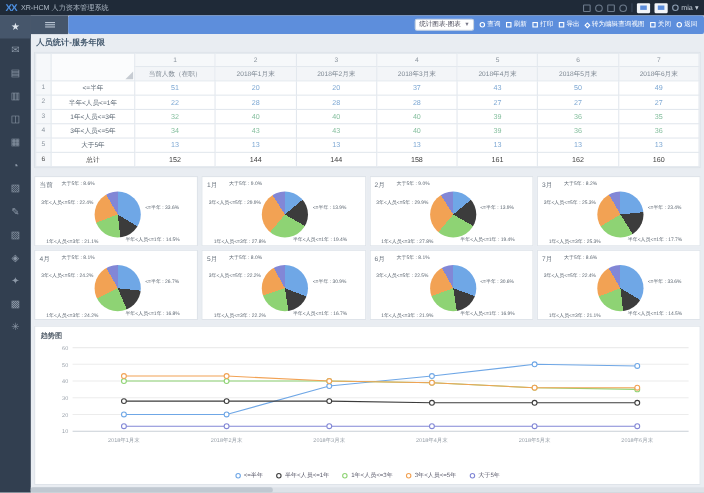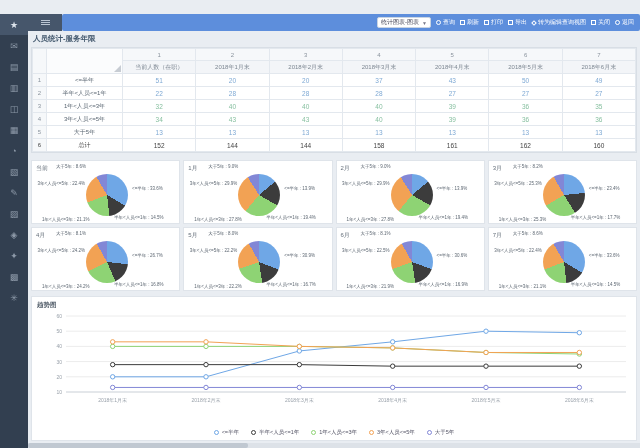--- a/index.html
+++ b/index.html
@@ -80,20 +80,42 @@
   .leg-item .mk { width:5px; height:5px; border-radius:50%; border:1.5px solid; background:#fff; }
 
   .hscroll { position:absolute; left:28px; bottom:0; width:612px; height:5px; background:#dde2e8; }
   .hscroll .thumb { width:220px; height:5px; background:#c0c8d1; border-radius:2px; }
 </style>
 </head>
 <body>
 
 <div class="app">
 
+  <div class="topbar">
+    <span class="logo">XX</span>
+    <span class="brand">XR-HCM 人力资本管理系统</span>
+    <div class="top-right">
+      <span class="top-ico"></span>
+      <span class="top-ico round"></span>
+      <span class="top-ico"></span>
+      <span class="top-ico round"></span>
+      <span class="top-sep"></span>
+      <span class="top-box">
+          <i></i>
+        </span>
+      <span class="top-box">
+          <i></i>
+        </span>
+      <span class="user">
+        <span class="dot"></span>
+        <span>mia</span>
+        <span>▾</span>
+      </span>
+    </div>
+  </div>
 
   <div class="sidebar" id="sidebar">
       <div class="sb-item">★</div>
       <div class="sb-item">✉</div>
       <div class="sb-item">▤</div>
       <div class="sb-item">▥</div>
       <div class="sb-item">◫</div>
       <div class="sb-item">▦</div>
       <div class="sb-item">◔</div>
       <div class="sb-item">▧</div>

